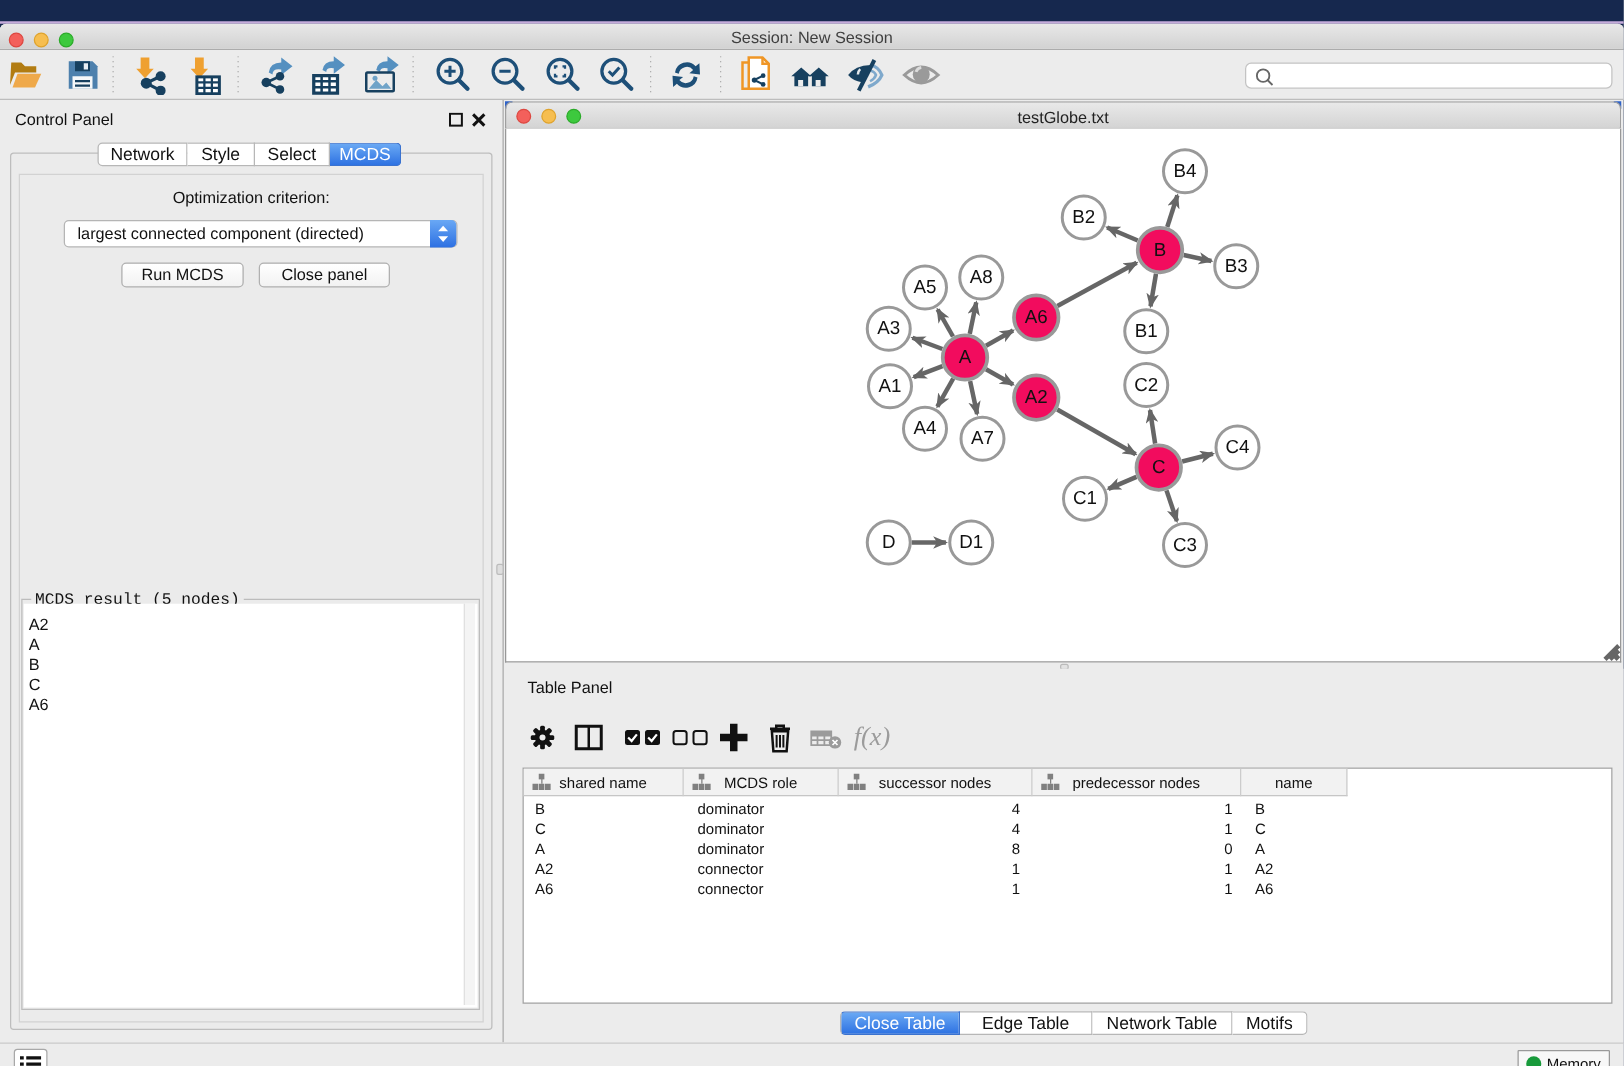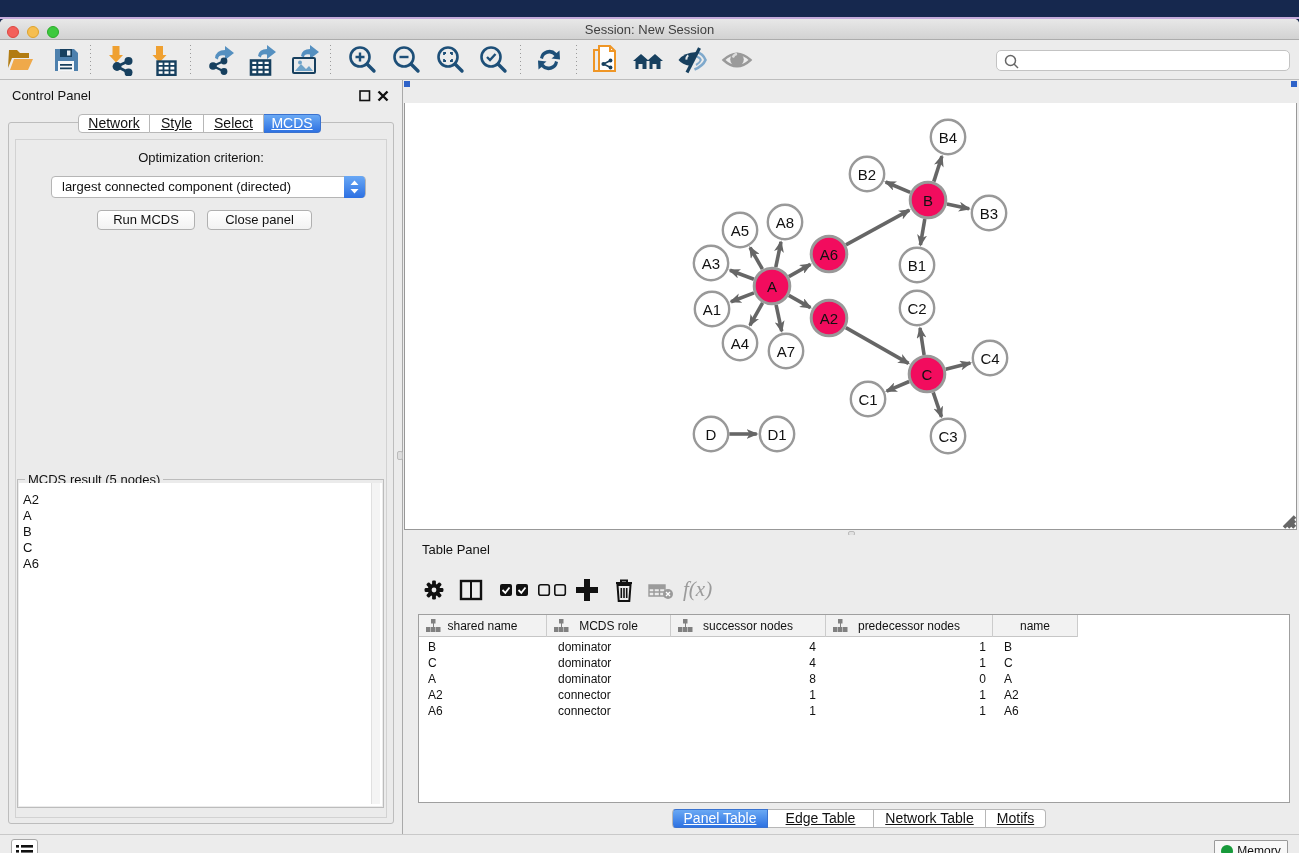--- a/index.html
+++ b/index.html
@@ -22,35 +22,35 @@
 #toolbar { left:0; top:21px; width:1299px; height:40px; background:#ececec; border-bottom:1px solid #bdbdbd; }
 .tbsep { position:absolute; top:5px; height:30px; width:1px; background-image:linear-gradient(#9a9a9a 30%, rgba(0,0,0,0) 0%); background-size:1px 4px; }
 .tbi { position:absolute; top:4px; }
 #searchbox { position:absolute; left:996px; top:10px; width:294px; height:21px; background:#fff; border:1px solid #c3c3c3; border-radius:5px; }
 
 
 #cpanel { left:0; top:61px; width:403px; height:754px; background:#ececec; border-right:1px solid #a9a9a9; }
 #cpanel .ptitle { position:absolute; left:12px; top:8px; font-size:13px; color:#111; }
 .wicons { position:absolute; font-size:13px; color:#111; }
 #cptabs { position:absolute; left:78px; top:34px; height:19px; display:flex; font-size:14px; }
-#cptabs div, #tseg div { text-align:center; padding:0 !important;text-decoration:underline; }
+#cptabs div, #tseg div { text-align:center; padding:0 !important; }
 #cptabs div { background:#fff; border:1px solid #b7b7b7; border-left:none; padding:0 14px; line-height:17px; color:#111; }
 #cptabs div:first-child { border-left:1px solid #b7b7b7; border-radius:4px 0 0 4px; }
 #cptabs div:last-child { border-radius:0 4px 4px 0; }
 #cptabs .sel { background:linear-gradient(#6aa9f4,#2e72e2); color:#fff; border-color:#3a72cf; }
 #cpbox { position:absolute; left:8px; top:42px; width:386px; height:702px; border:1px solid #bdbdbd; border-radius:3px; background:#ebebeb; }
 #cpbox2 { position:absolute; left:6px; top:16px; width:372px; height:679px; border:1px solid #d2d2d2; background:#ebebeb; }
 #optlabel { position:absolute; left:0; width:100%; top:27px; text-align:center; font-size:13px; color:#111; }
 #combo { position:absolute; left:42px; top:53px; width:315px; height:22px; background:#fff; border:1px solid #b5b5b5; border-radius:4px; font-size:13px; line-height:20px; color:#111; padding-left:10px; }
 #combo .stepper { position:absolute; right:0; top:-1px; width:21px; height:22px; border-radius:0 4px 4px 0; background:linear-gradient(#69a8f5,#2d70e2); }
 .cbtn { position:absolute; top:87px; height:20px; background:linear-gradient(#ffffff,#f2f2f2); border:1px solid #b0b0b0; border-radius:4px; font-size:13px; color:#111; text-align:center; line-height:18px; }
 #runbtn { left:88px; width:98px; }
 #closebtn { left:198px; width:105px; }
 #mcdsframe { position:absolute; left:8px; top:356px; width:367px; height:329px; border:1px solid #bcbcbc; }
-#mcdslabel { position:absolute; left:7px; top:-8px; background:#ebebeb; padding:0 3px; font-size:13px; color:#111; }
+#mcdslabel { position:absolute; left:7px; top:-8px; background:#ebebeb; padding:0 3px; font-size:13px; color:#111;font-family:Liberation Mono, monospace; }
 #mcdstext { position:absolute; left:1px; top:3px; width:363px; height:323px; background:#fff; font-size:13px; line-height:16px; color:#111; padding:9px 0 0 4px; }
 #mcdsscroll { position:absolute; right:2px; top:0px; width:9px; height:321px; background:#f4f4f4; border-left:1px solid #e0e0e0; }
 
 
 #netwin { left:404px; top:62px; width:893px; height:449px; }
 #nettitle { position:absolute; left:0; top:0; width:893px; height:22px; background:linear-gradient(#e9e9e9,#d4d4d4); border:1px solid #9f9f9f; border-bottom:1px solid #a8a8a8; border-radius:6px 6px 0 0; }
 #nettitle .title { position:absolute; left:0; right:0; top:4px; text-align:center; font-size:13px; color:#222; }
 #nettitle .l1 { left:8px;  background:#f3605b; border:1px solid #dd4740; }
 #nettitle .l2 { left:28px; background:#f6be50; border:1px solid #dfa32c; }
 #nettitle .l3 { left:48px; background:#3dc93e; border:1px solid #2bab29; }
@@ -247,20 +247,26 @@
       <div id="cptabs">
           <div style="width:72px">Network</div>
           <div style="width:54px">Style</div>
           <div style="width:60px">Select</div>
           <div class="sel" style="width:57px">MCDS</div>
         </div>
     </div>
     <div class="abs" id="netwin">
       <div class="bluecorner" style="left:0;top:0"></div>
       <div class="bluecorner" style="right:0;top:0"></div>
+      <div id="nettitle">
+        <div class="light l1"></div>
+          <div class="light l2"></div>
+          <div class="light l3"></div>
+        <div class="title">testGlobe.txt</div>
+      </div>
       <div id="netcanvas">
         <svg id="graph" width="891" height="426" viewBox="0 0 891 426">
           <defs>
             <marker id="arw" viewBox="0 0 12 10" refX="10.2" refY="5" markerWidth="12" markerHeight="10" markerUnits="userSpaceOnUse" orient="auto">
               <path d="M0 0 L12 5 L0 10 L3.2 5 z" fill="#666666"></path>
             </marker>
           </defs>
           <g marker-end="url(#arw)">
             <line x1="349.0" y1="189.9" x2="326.0" y2="198.7"></line>
             <line x1="348.9" y1="176.2" x2="325.0" y2="167.2"></line>
@@ -401,21 +407,21 @@
           <svg class="hic" style="left:259px" width="15" height="14" viewBox="0 0 15 14"></svg>
           <svg class="hic" style="left:414px" width="15" height="14" viewBox="0 0 15 14"></svg>
         </div>
         <div class="rowtext" style="left:9px;top:24px">B<br>C<br>A<br>A2<br>A6</div>
         <div class="rowtext" style="left:139px;top:24px">dominator<br>dominator<br>dominator<br>connector<br>connector</div>
         <div class="rowtext" style="left:300px;top:24px;width:97px;text-align:right">4<br>4<br>8<br>1<br>1</div>
         <div class="rowtext" style="left:470px;top:24px;width:97px;text-align:right">1<br>1<br>0<br>1<br>1</div>
         <div class="rowtext" style="left:585px;top:24px">B<br>C<br>A<br>A2<br>A6</div>
       </div>
       <div id="tseg">
-          <div class="sel" style="width:96px">Panel Table</div>
+          <div class="sel" style="width:96px">Close Table</div>
           <div style="width:106px">Edge Table</div>
           <div style="width:112px">Network Table</div>
           <div style="width:60px">Motifs</div>
         </div>
     </div>
     <div class="abs" id="statusbar">
       <div id="listbtn">
         <svg width="17" height="15" viewBox="0 0 17 15" style="position:absolute;left:4px;top:4px">
           <g fill="#111">
               <rect x="0" y="1" width="3" height="2.6"></rect>

